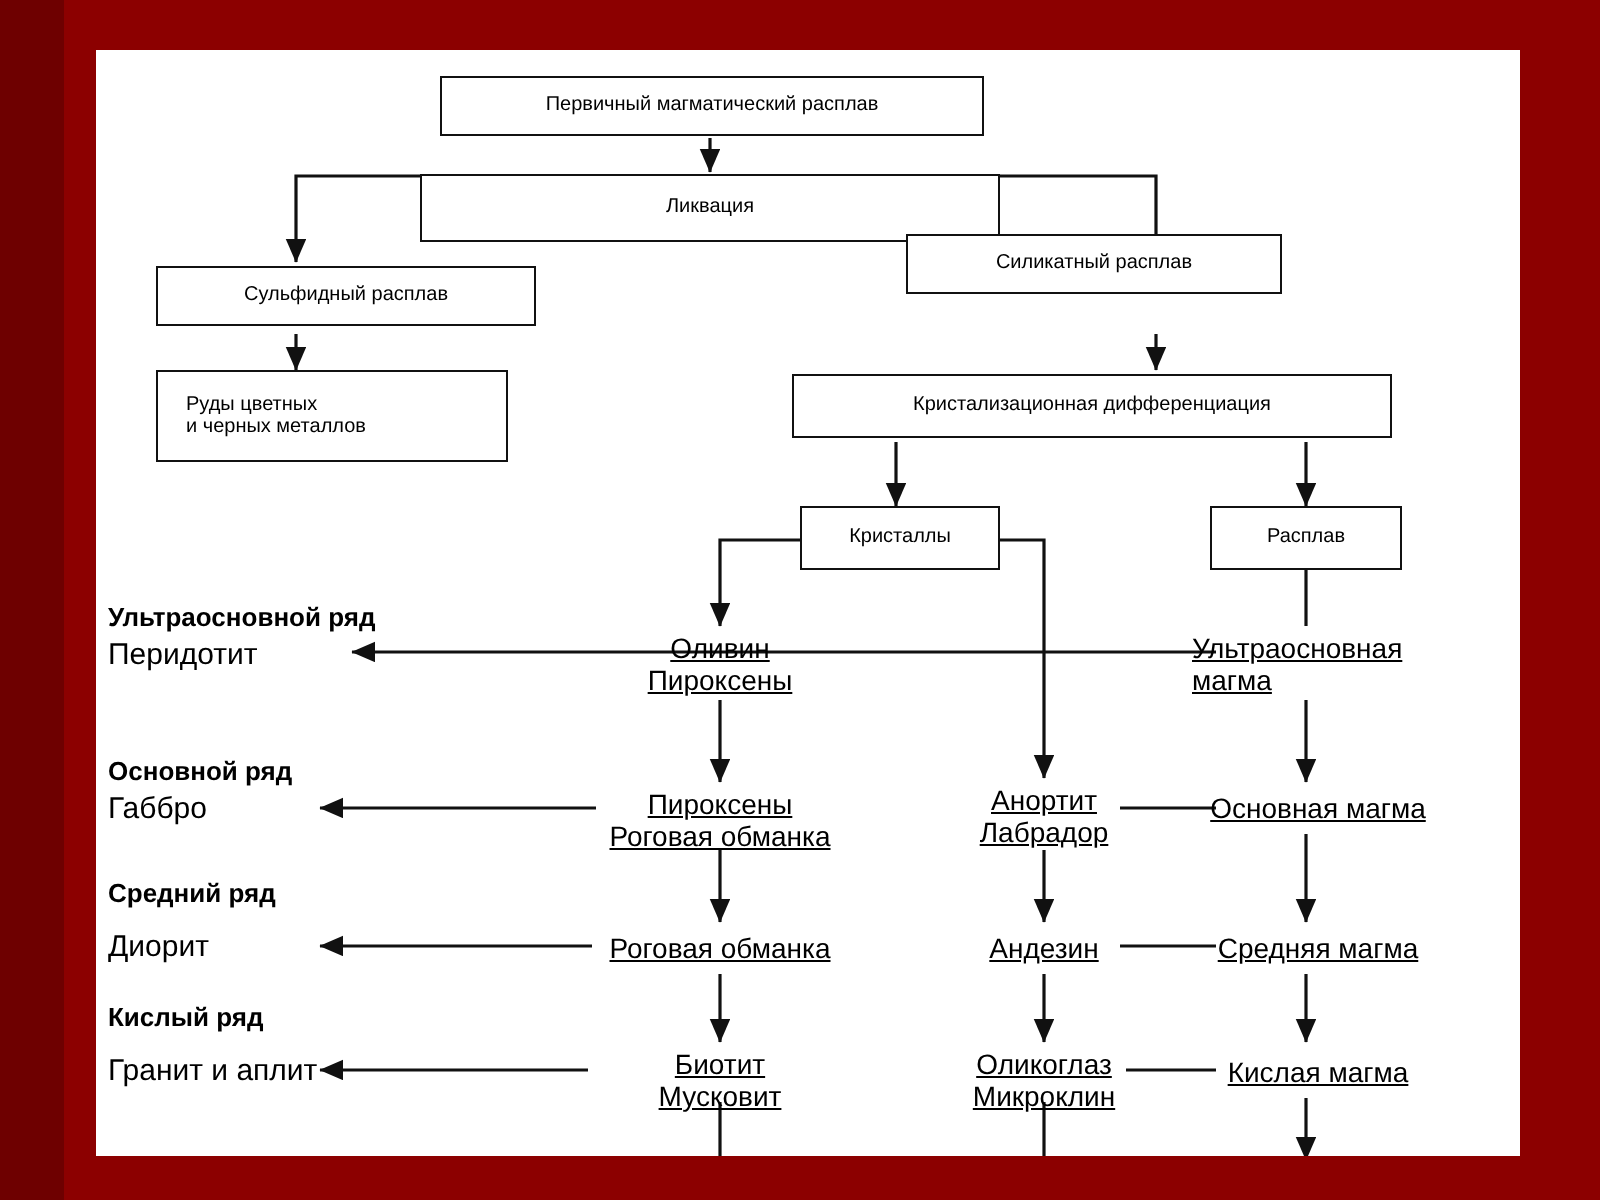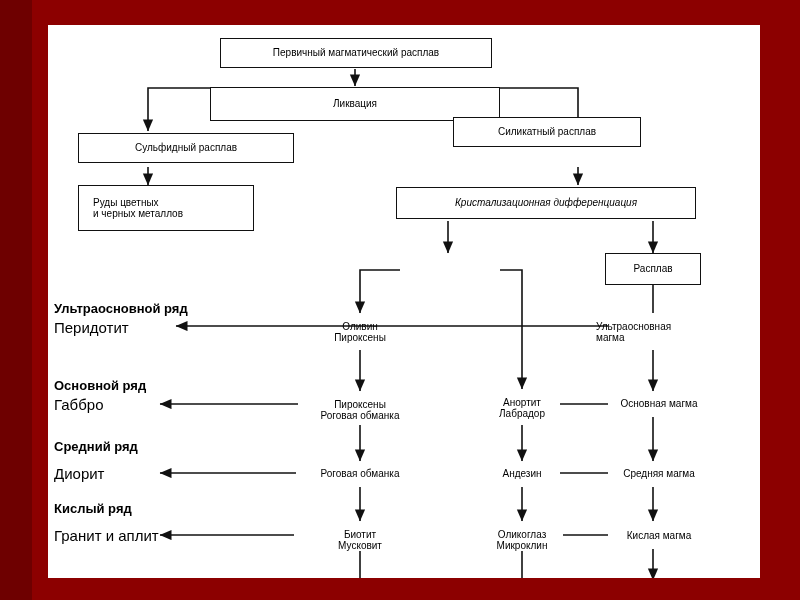--- a/index.html
+++ b/index.html
@@ -46,22 +46,23 @@
     color: #000000;
     line-height: 1.15;
     white-space: nowrap;
   }
   .boxed {
     border: 1.5px solid #111111;
     background: #ffffff;
     font-size: 10px;
   }
   .plain {
-    font-size: 10px;
+    font-size: 14px;
     background: transparent;
+    text-decoration: underline;
   }
   .rowlabel-title {
     position: absolute;
     font-size: 13px;
     font-weight: bold;
     color: #000000;
     white-space: nowrap;
   }
   .rowlabel-sub {
     position: absolute;
@@ -166,37 +167,40 @@
     </svg>
 
     <div class="node boxed" style="left:172px; top:13px; width:272px; height:30px;">
       <span>Первичный магматический расплав</span>
     </div>
 
     <div class="node boxed" style="left:162px; top:62px; width:290px; height:34px;">
       <span>Ликвация</span>
     </div>
 
-    <div class="node boxed" style="left:30px; top:108px; width:216px; height:30px;">
+    <div class="node boxed" style="left:30px; top:108px; width:190px; height:30px;">
       <span>Сульфидный расплав</span>
     </div>
 
     <div class="node boxed" style="left:30px; top:160px; width:176px; height:46px; align-items:flex-start; padding-left:14px; justify-content:center;">
       <span>Руды цветных</span>
       <span>и черных металлов</span>
     </div>
 
     <div class="node boxed" style="left:405px; top:92px; width:188px; height:30px;">
       <span>Силикатный расплав</span>
     </div>
 
-    <div class="node boxed" style="left:348px; top:162px; width:300px; height:32px;font-style:italic;">
+    <div class="node boxed" style="left:348px; top:162px; width:300px; height:32px;">
       <span>Кристализационная дифференциация</span>
     </div>
 
+    <div class="node boxed" style="left:352px; top:228px; width:100px; height:32px;">
+      <span>Кристаллы</span>
+    </div>
 
     <div class="node boxed" style="left:557px; top:228px; width:96px; height:32px;">
       <span>Расплав</span>
     </div>
 
     <div class="node plain" style="left:250px; top:288px; width:124px; height:38px;">
       <span>Оливин</span>
       <span>Пироксены</span>
     </div>
 

